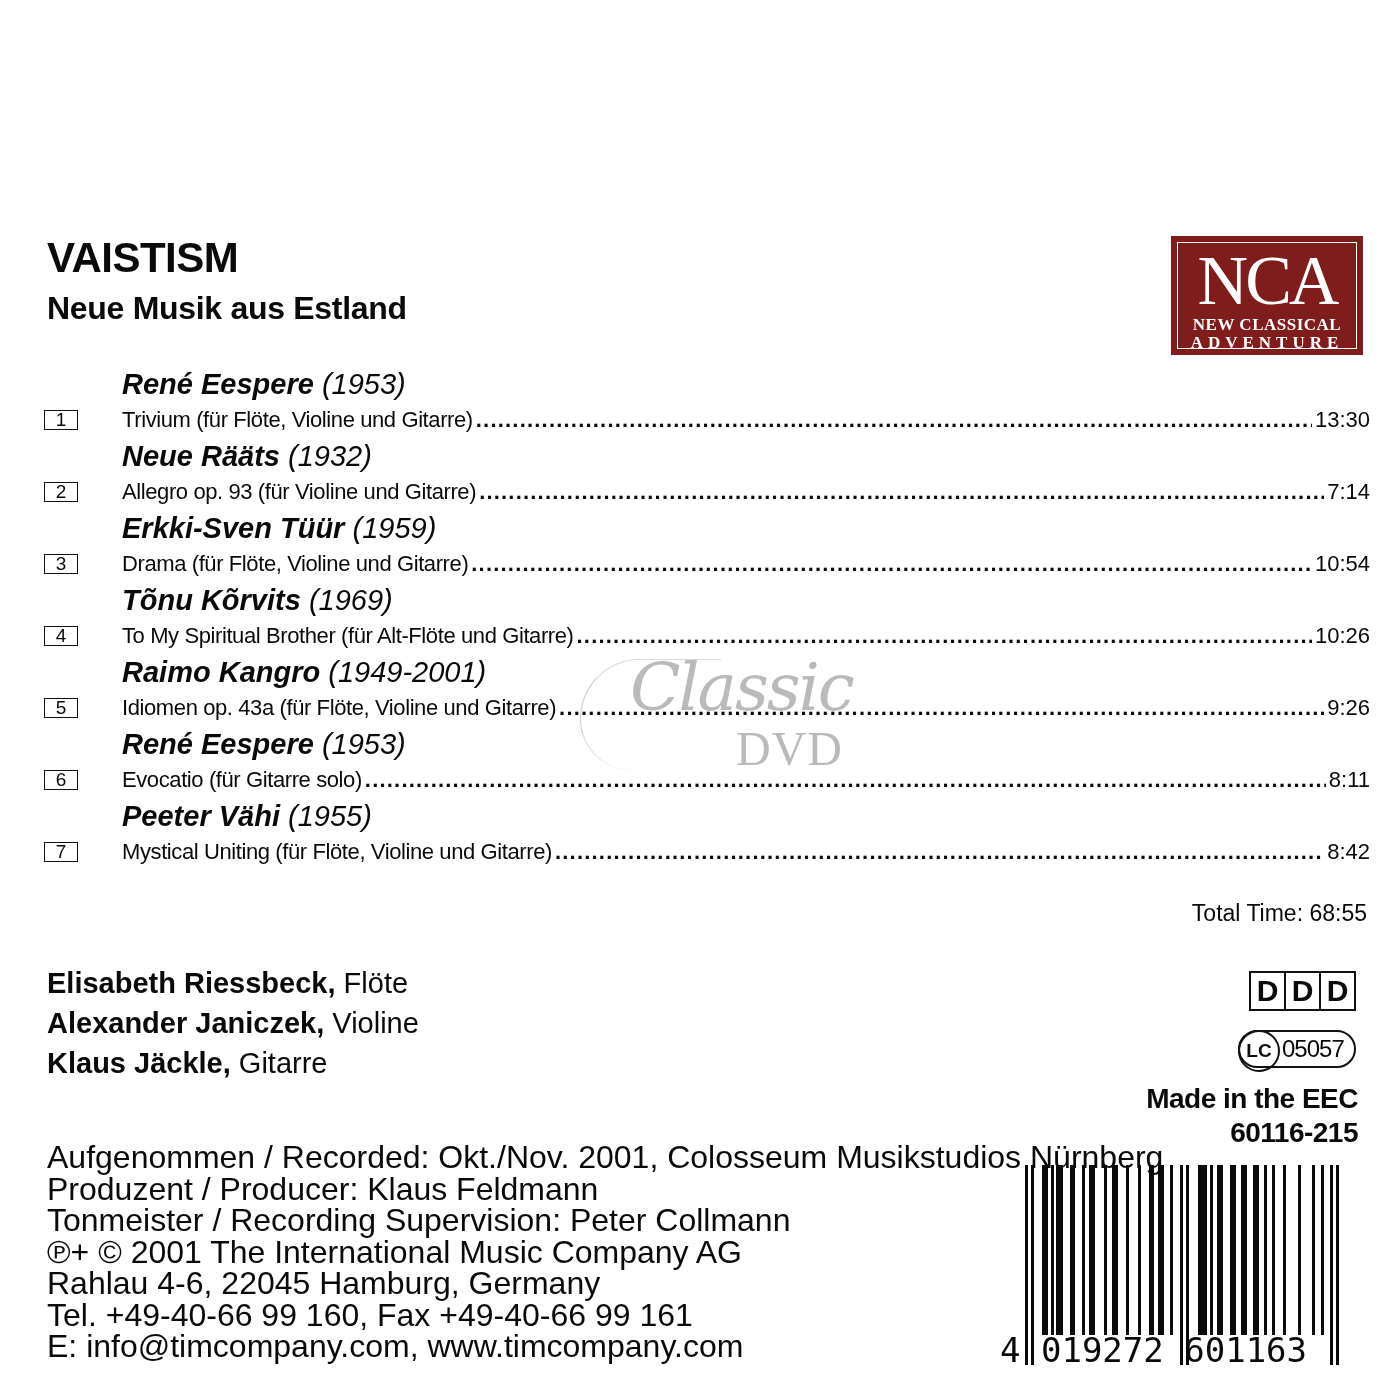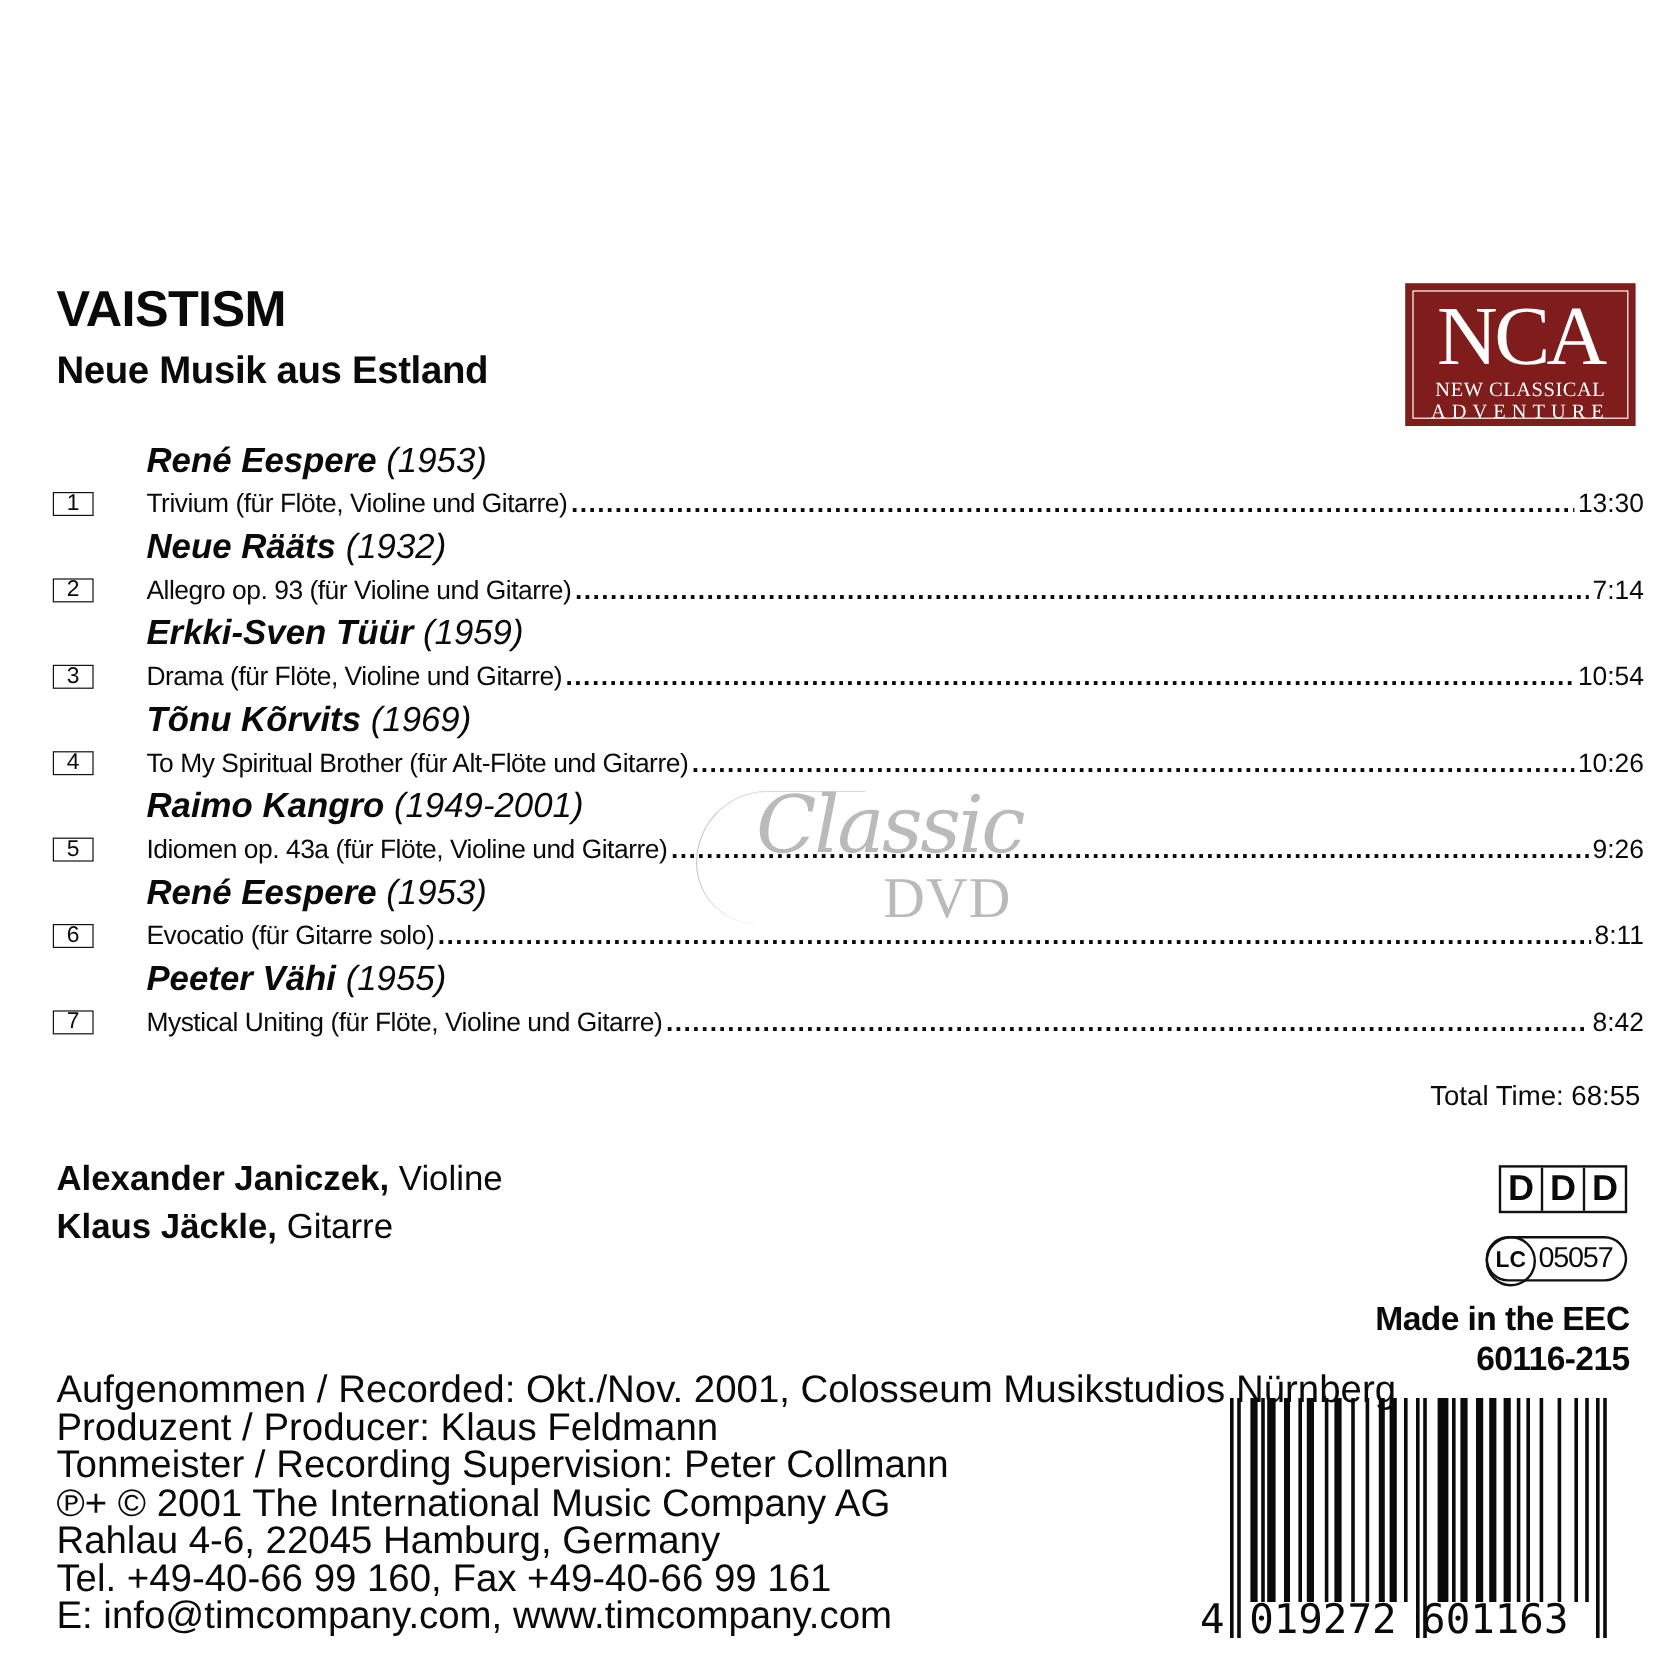--- a/index.html
+++ b/index.html
@@ -7,21 +7,21 @@
          font-family:"Liberation Sans", sans-serif; }
   .abs { position:absolute; }
   .title { left:47px; top:234px; font-size:42px; font-weight:bold; letter-spacing:-0.5px; line-height:48px; }
   .subtitle { left:47px; top:288px; font-size:32px; font-weight:bold; line-height:40px; letter-spacing:-0.3px; }
 
   .logo { left:1171px; top:236px; width:192px; height:119px; background:#7f1d1d; box-sizing:border-box; }
   .logo-inner { position:absolute; left:6px; top:6px; right:6px; bottom:6px; border:1.5px solid #fff; }
   .logo-big { position:absolute; left:0; right:0; top:2px; text-align:center; color:#fff;
               font-family:"Liberation Serif", serif; font-size:70px; line-height:72px; letter-spacing:-3px; }
   .logo-l1, .logo-l2 { position:absolute; left:0; right:0; text-align:center; color:#fff;
-              font-family:"Liberation Serif", serif; font-size:17px; line-height:18px; }
+              font-family:"Liberation Serif", serif; font-size:17px; line-height:18px;font-weight:bold; }
   .logo-l1 { top:73px; letter-spacing:0.5px; }
   .logo-l2 { top:91px; letter-spacing:5px;text-align:center; }
 
   .tracks { left:44px; top:366px; width:1326px; }
   .composer { padding-left:78px; font-size:29px; line-height:36px; height:36px; white-space:nowrap;font-style:italic; }
   .composer b { font-weight:bold; }
   .track { display:flex; align-items:center; height:36px; font-size:22px; line-height:36px; }
   .tnum { width:34px; height:20px; border:1.5px solid #111; box-sizing:border-box; font-size:19px;
           line-height:18px; text-align:center; margin-right:44px; flex:none; }
   .ttitle { white-space:nowrap; flex:none; letter-spacing:-0.4px; }
@@ -132,20 +132,21 @@
 
 <div class="abs watermark">
   <div class="wm-arc"></div>
   <div class="wm-classic">Classic</div>
   <div class="wm-dvd">DVD</div>
 </div>
 
 <div class="abs total">Total Time: 68:55</div>
 
 <div class="abs performers">
+  <div><b>Elisabeth Riessbeck,</b> <span>Flöte</span></div>
   <div><b>Alexander Janiczek,</b> <span>Violine</span></div>
   <div><b>Klaus Jäckle,</b> <span>Gitarre</span></div>
 </div>
 
 <div class="abs credits">
   <div>Aufgenommen / Recorded: Okt./Nov. 2001, Colosseum Musikstudios Nürnberg</div>
   <div>Produzent / Producer: Klaus Feldmann</div>
   <div>Tonmeister / Recording Supervision: Peter Collmann</div>
   <div>℗+ © 2001 The International Music Company AG</div>
   <div>Rahlau 4-6,  22045 Hamburg, Germany</div>

